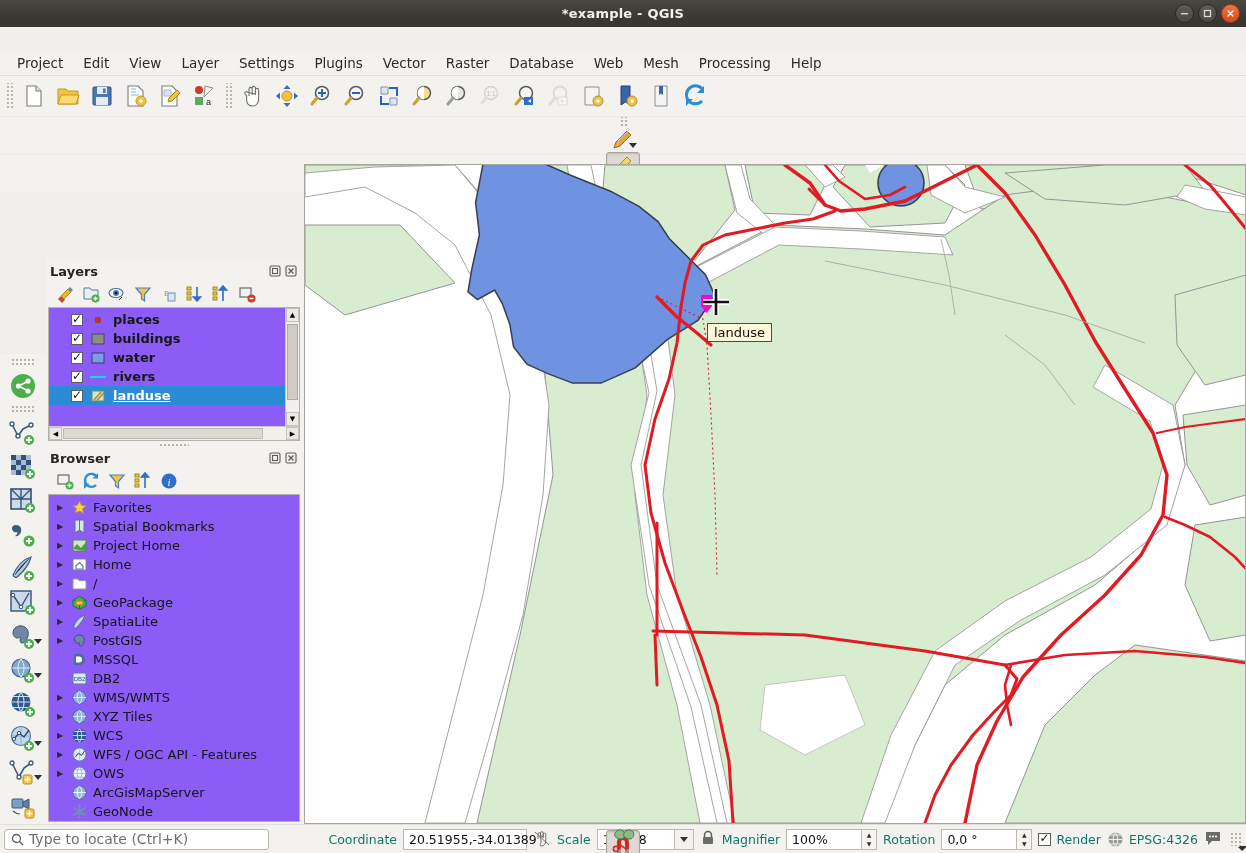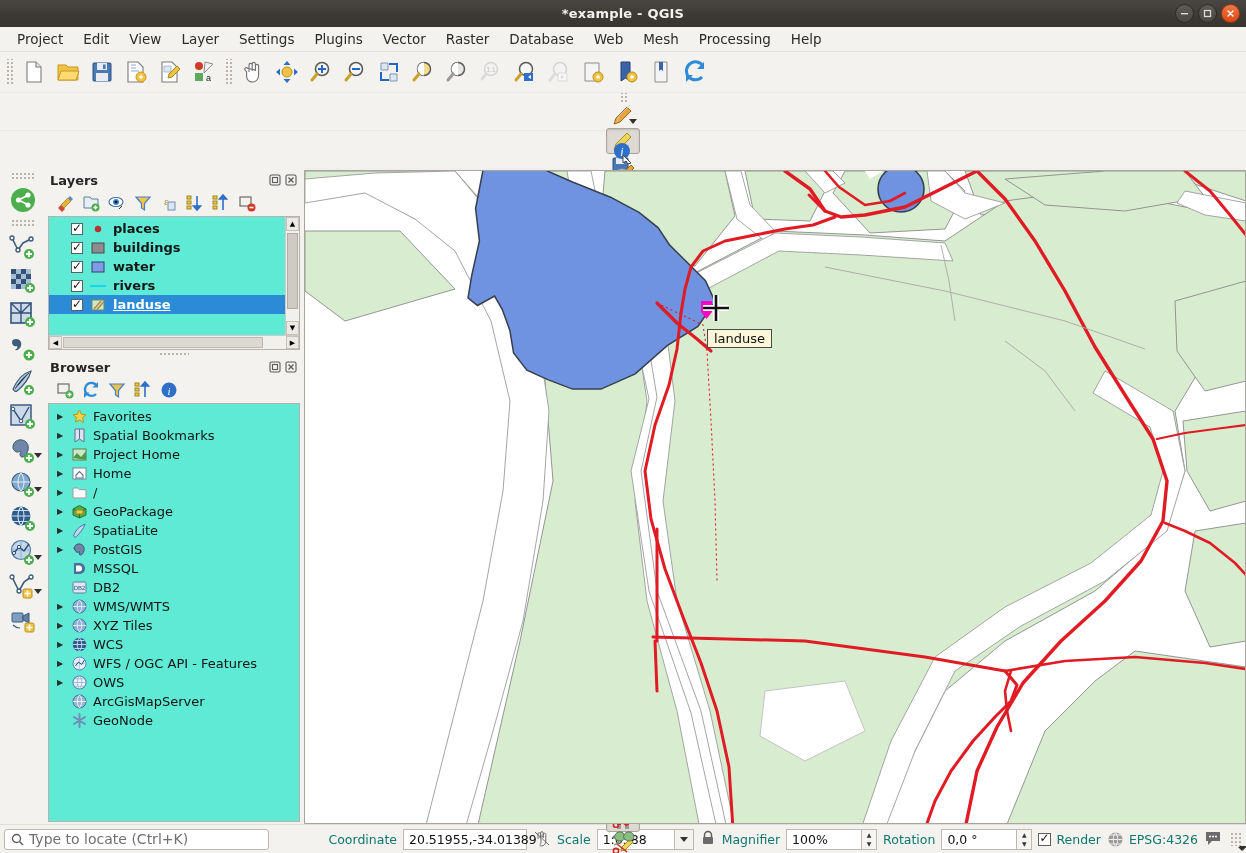--- a/index.html
+++ b/index.html
@@ -24,20 +24,21 @@
   .wbtn { width: 19px; height: 19px; border-radius: 50%; display: flex; align-items: center;
           justify-content: center; font-size: 11px; color: #ddd9d5;
           background: linear-gradient(to bottom,#5d5954,#4b4743); border: 1px solid #2e2a27; }
   .wbtn.close { background: linear-gradient(to bottom,#f07746,#db4813); color: #fff; border-color: #a13a10; }
 
   
   .menubar {
     height: 25px; flex: 0 0 25px; background: #f4f2ef;
     display: flex; align-items: center; padding-left: 8px; gap: 2px;
     border-bottom: 1px solid #e2dfda;
+    margin-top: 24px;
   }
   .menu-item { padding: 3px 9px; font-size: 13.5px; color: #2b2b2b; border-radius: 2px; cursor: default; }
 
   
   .toolbar { background: #f4f2ef; display: flex; align-items: center; padding: 0 2px; flex: 0 0 38px; height: 38px; }
   .tb1 { flex: 0 0 40px; height: 40px; }
   .toolbar.tb2, .toolbar.tb3 { border-top: 1px solid #eceae6; flex-direction: column; }
   .tbtn { width: 34px; height: 32px; display: flex; align-items: center; justify-content: center;
           border: 1px solid transparent; border-radius: 3px; position: relative; }
   .tbtn.pressed { background: #dedad3; border: 1px solid #a9a49c; box-shadow: inset 0 1px 2px rgba(0,0,0,.15); }
@@ -45,39 +46,39 @@
   .grip { width: 9px; height: 26px; margin: 0 3px; flex: 0 0 9px;
           background-image: radial-gradient(#b9b4ac 1px, transparent 1.2px);
           background-size: 4px 4px; background-position: 1px 2px; }
   .sep { width: 1px; height: 24px; background: #d6d2cb; margin: 0 4px; flex: 0 0 1px; }
   .caret { width: 0; height: 0; border-left: 4px solid transparent; border-right: 4px solid transparent;
            border-top: 5px solid #303030; margin-left: 1px; }
   .caret-wrap { display: flex; align-items: center; padding-right: 3px; }
   .overflow { font-size: 15px; font-weight: bold; color: #333; padding: 0 6px; }
 
   
-  .body { flex: 1 1 auto; display: flex; min-height: 0; }
+  .body { flex: 1 1 auto; display: flex; min-height: 0; align-items: flex-end; }
   .lefttools { width: 46px; flex: 0 0 46px; background: #f4f2ef; display: flex;
                flex-direction: column; align-items: center; padding-top: 2px; }
   .lefttools .grip-h { width: 24px; height: 8px; margin: 2px 0 3px;
         background-image: radial-gradient(#b9b4ac 1px, transparent 1.2px); background-size: 4px 4px; }
   .lbtn { width: 40px; height: 34px; display: flex; align-items: center; justify-content: center;
           border: 1px solid transparent; border-radius: 3px; position: relative; }
 
   .panels { width: 258px; flex: 0 0 258px; background: #f4f2ef; display: flex; flex-direction: column;
             padding: 2px 4px 2px 2px; }
   .panel { display: flex; flex-direction: column; min-height: 0; }
   .panel-head { height: 20px; display: flex; align-items: center; padding: 0 2px; }
   .panel-title { font-size: 13px; font-weight: bold; color: #262626; flex: 1 1 auto; }
   .panel-btn { width: 14px; height: 14px; margin-left: 2px; display: flex; align-items: center;
                justify-content: center; }
   .panel-toolbar { height: 26px; display: flex; align-items: center; gap: 1px; padding-left: 4px; }
   .pbtn { width: 25px; height: 22px; display: flex; align-items: center; justify-content: center;
           border: 1px solid transparent; border-radius: 2px; }
-  .tree { background: #5eead4; border: 1px solid #b6b2ab; flex: 1 1 auto; overflow: hidden;
+  .tree { background: #8b5cf6; border: 1px solid #b6b2ab; flex: 1 1 auto; overflow: hidden;
           position: relative; }
 
   
   .layer-row { display: flex; align-items: center; height: 19px; padding-left: 22px; gap: 6px; }
   .layer-row.sel { background: #2b8bd6; }
   .layer-row.sel .layer-name { color: #ffffff; text-decoration: underline; }
   .cb { width: 12px; height: 12px; background: #fff; border: 1px solid #5e5e5e; position: relative;
         flex: 0 0 12px; }
   .cb::after { content: "✓"; position: absolute; left: 0px; top: -3px; font-size: 12px; color: #111; line-height: 14px; }
   .layer-sym { width: 18px; height: 13px; flex: 0 0 18px; display: flex; align-items: center; justify-content: center; }

